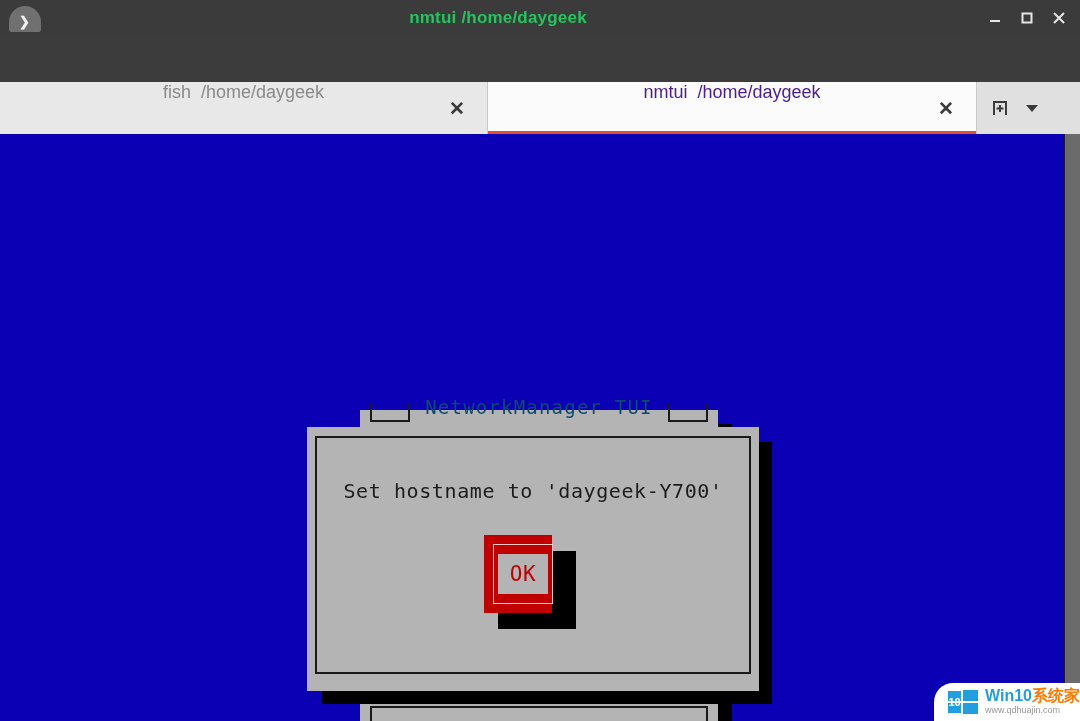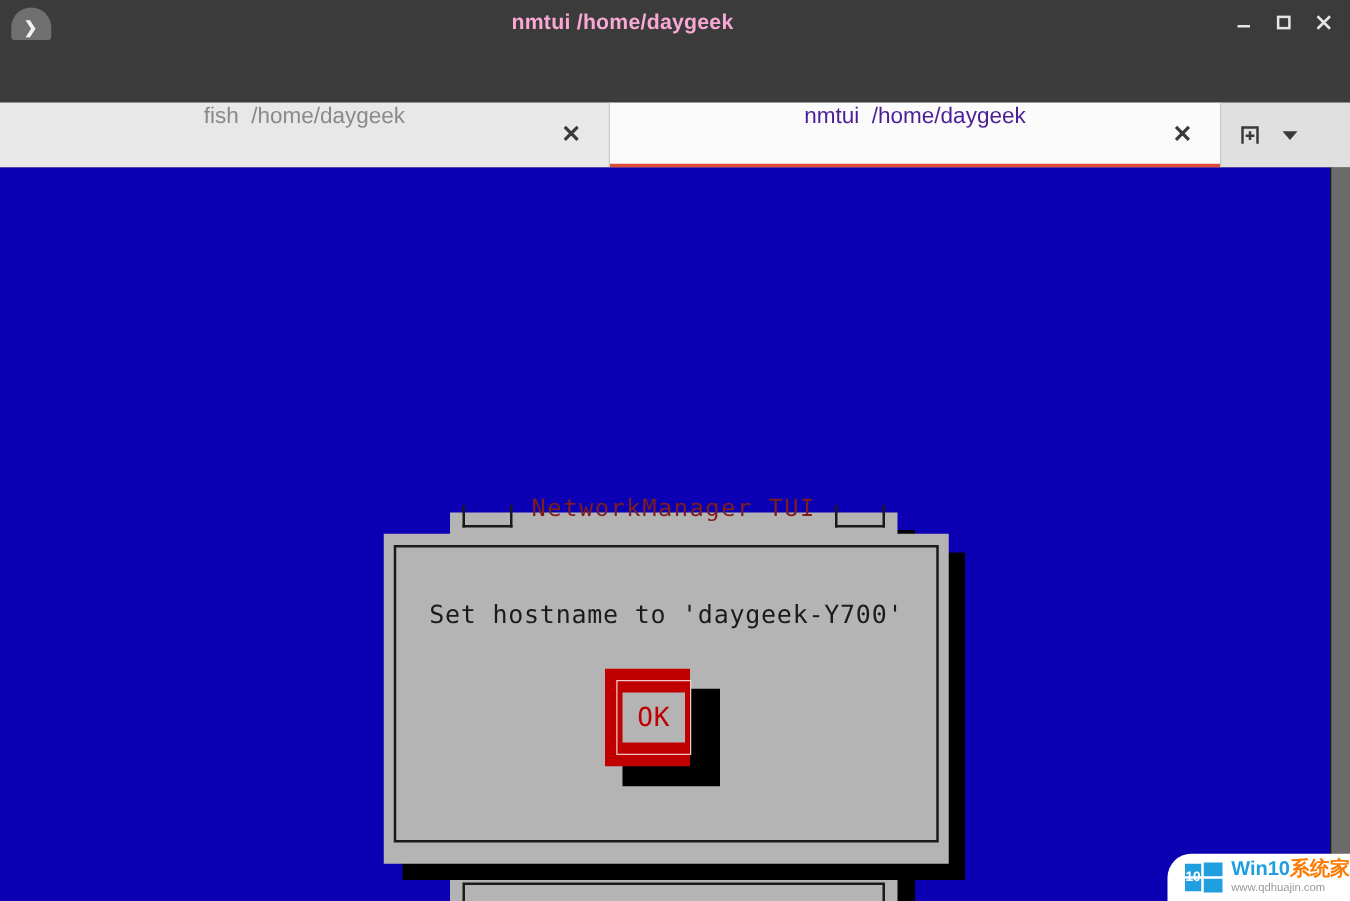--- a/index.html
+++ b/index.html
@@ -54,21 +54,21 @@
     font-weight: bold;
     font-family: "Liberation Sans", sans-serif;
   }
   .window-title {
     position: absolute;
     left: 0; top: 0;
     width: 996px;
     height: 36px;
     line-height: 36px;
     text-align: center;
-    color: #f9a8d4;
+    color: #22c55e;
     font-size: 17px;
     font-weight: bold;
     letter-spacing: .2px;
     pointer-events: none;
   }
   .win-controls {
     position: absolute;
     right: 6px; top: 0;
     height: 36px;
     display: flex;
@@ -218,21 +218,21 @@
   }
   #nm-back-shadow {
     left: 374px; top: 290px;
     width: 358px; height: 330px;
   }
   .nm-title {
     position: absolute;
     left: 0; top: -14px;
     width: 358px;
     text-align: center;
-    color: #7f1d1d;
+    color: #0c4a6e;
     font-size: 19px;
     letter-spacing: 1.2px;
     font-family: "DejaVu Sans Mono", "Liberation Mono", monospace;
     white-space: nowrap;
   }
   .nm-bracket {
     position: absolute;
     top: -6px;
     width: 40px;
     height: 18px;

